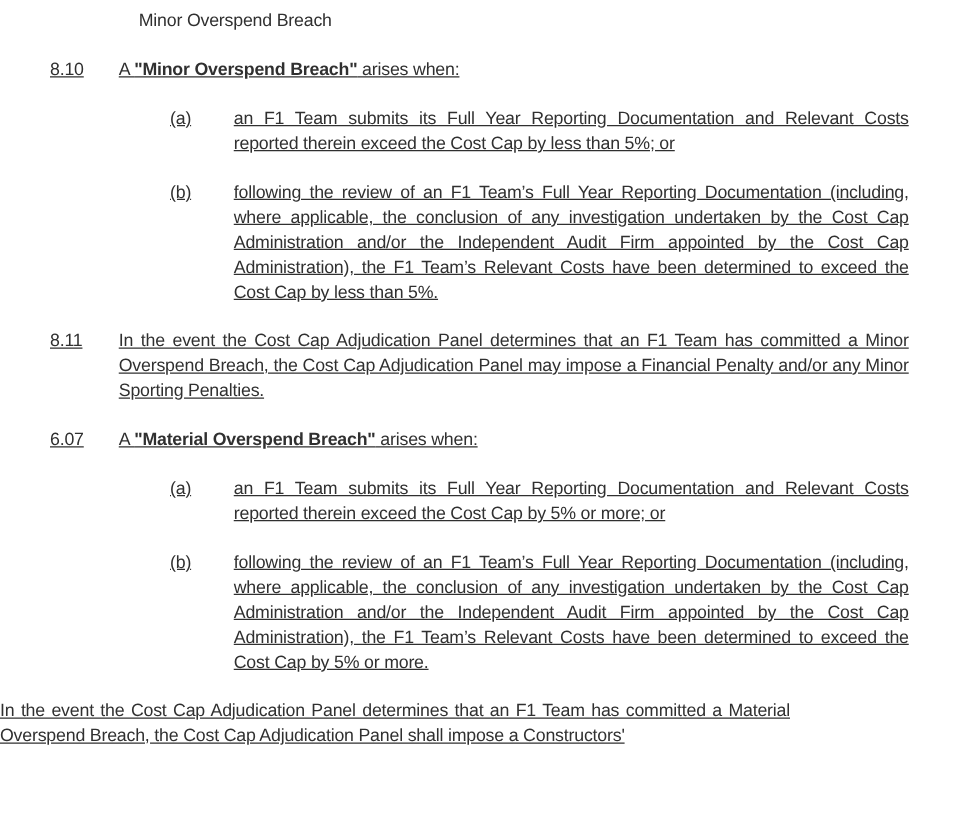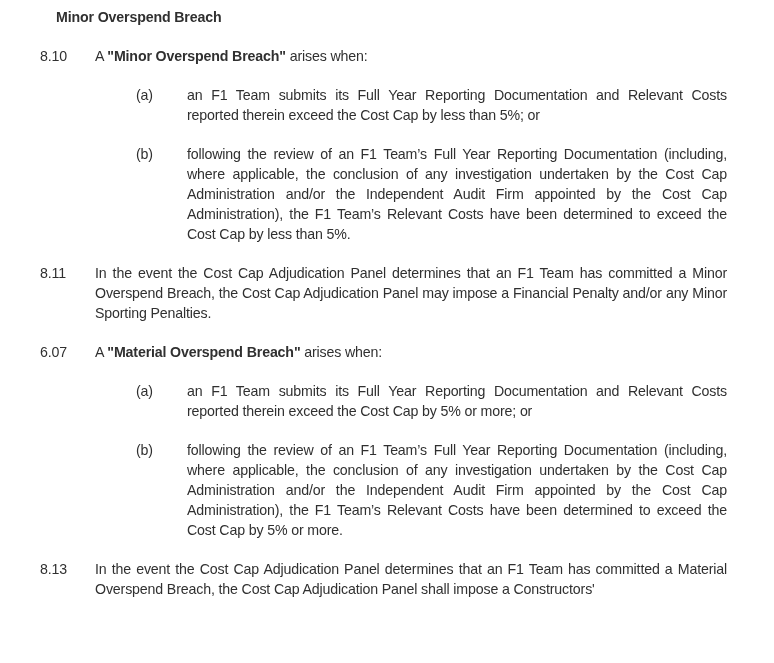--- a/index.html
+++ b/index.html
@@ -17,26 +17,27 @@
     line-height: 20px;
     color: #303030;
   }
   .page {
     padding-top: 7px;
   }
   .block {
     margin-bottom: 19px;
   }
   .heading {
-    margin-left: 56px;
+    margin-left: 111px;
     width: 632px;
-    font-weight: bold;
+    font-weight: normal;
   }
   .row {
     display: flex;
+    text-decoration: underline;
   }
   .num {
     margin-left: 40px;
     width: 55px;
     flex-shrink: 0;
   }
   .clause-body {
     width: 632px;
     text-align: justify;
   }
@@ -90,17 +91,16 @@
     <div class="sub-label">(a)</div>
     <div class="sub-body">an F1 Team submits its Full Year Reporting Documentation and Relevant Costs reported therein exceed the Cost Cap by 5% or more; or</div>
   </div>
 
   <div class="block row">
     <div class="sub-label">(b)</div>
     <div class="sub-body">following the review of an F1 Team’s Full Year Reporting Documentation (including, where applicable, the conclusion of any investigation undertaken by the Cost Cap Administration and/or the Independent Audit Firm appointed by the Cost Cap Administration), the F1 Team’s Relevant Costs have been determined to exceed the Cost Cap by 5% or more.</div>
   </div>
 
   <div class="block row">
-    <div class="num">8.13</div>
     <div class="clause-body">In the event the Cost Cap Adjudication Panel determines that an F1 Team has committed a Material Overspend Breach, the Cost Cap Adjudication Panel shall impose a Constructors'</div>
   </div>
 
 </div>
 
 </body></html>

